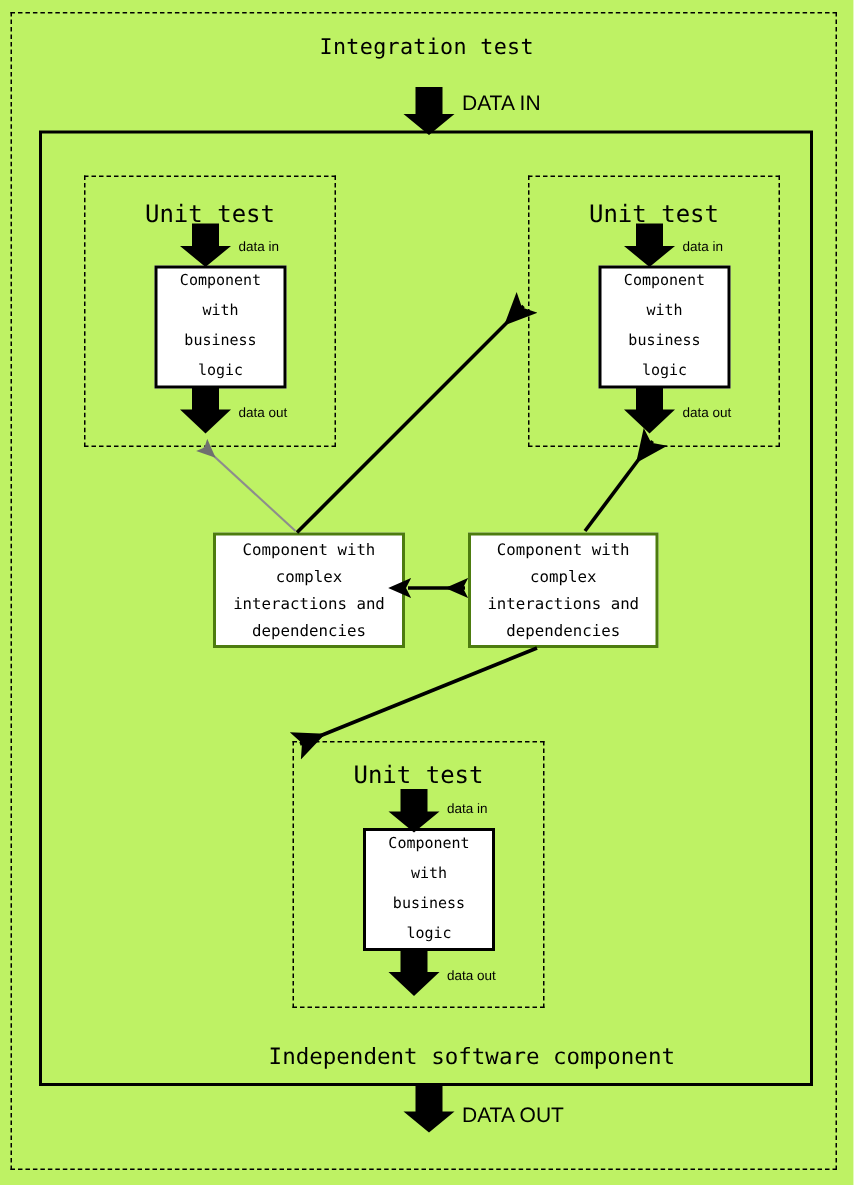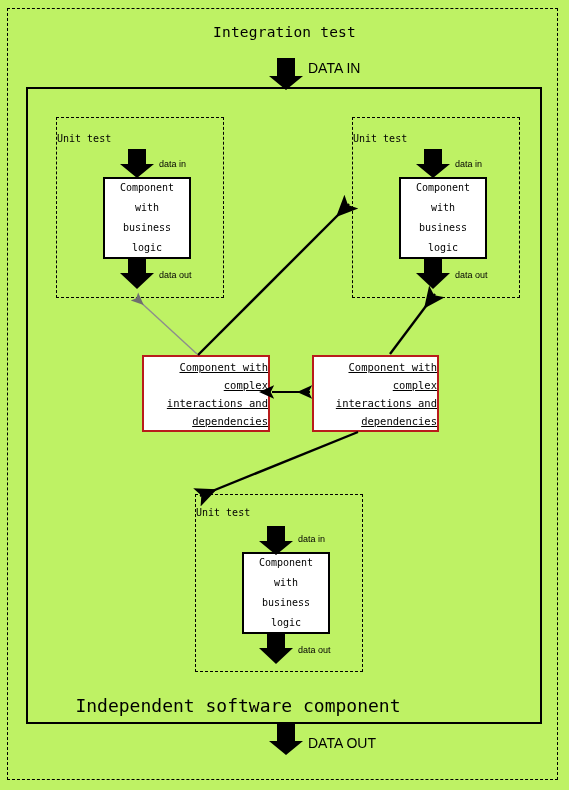--- a/index.html
+++ b/index.html
@@ -74,21 +74,22 @@
     box-sizing: border-box;
     background: transparent;
   }
   .ut-left   { left: 56px;  top: 117px; width: 168px; height: 181px; }
   .ut-right  { left: 352px; top: 117px; width: 168px; height: 181px; }
   .ut-bottom { left: 195px; top: 494px; width: 168px; height: 178px; }
   .unit-test-title {
     position: absolute;
     left: 0;
     width: 100%;
-    font-size: 10px;
+    text-align: center;
+    font-size: 16px;
     color: #000;
   }
   .ut-left .unit-test-title,
   .ut-right .unit-test-title { top: 15px; }
   .ut-bottom .unit-test-title { top: 12px; }
   .inner-comp-box {
     position: absolute;
     border: 2px solid #000;
     box-sizing: border-box;
     background: #fff;
@@ -109,43 +110,42 @@
     font-family: "Liberation Sans", sans-serif;
     font-size: 9px;
     color: #000;
   }
   .ut-left .io-in, .ut-right .io-in { left: 102px; top: 41px; }
   .ut-left .io-out, .ut-right .io-out { left: 102px; top: 152px; }
   .ut-bottom .io-in  { left: 102px; top: 39px; }
   .ut-bottom .io-out { left: 102px; top: 150px; }
   .mid-box {
     position: absolute;
-    border: 2px solid #b91c1c;
+    border: 2px solid #4d7c0f;
     box-sizing: border-box;
     background: #fff;
     display: flex;
     flex-direction: column;
-    align-items: flex-end;
+    align-items: center;
     justify-content: center;
     font-size: 10.5px;
     line-height: 18px;
     color: #000;
     text-align: center;
-    text-decoration: underline;
   }
   .mid-left  { left: 142px; top: 355px; width: 128px; height: 77px; }
   .mid-right { left: 312px; top: 355px; width: 127px; height: 77px; }
   .mid-box span { display: block; white-space: nowrap; }
   .footer-title {
     position: absolute;
     left: 26px;
     top: 695px;
     width: 424px;
-    text-align: center;
-    font-size: 18px;
+    text-align: right;
+    font-size: 15px;
     color: #000;
   }
 </style>
 </head>
 <body>
 
 <div id="stage">
 
   <div class="outer-dashed"></div>
 

